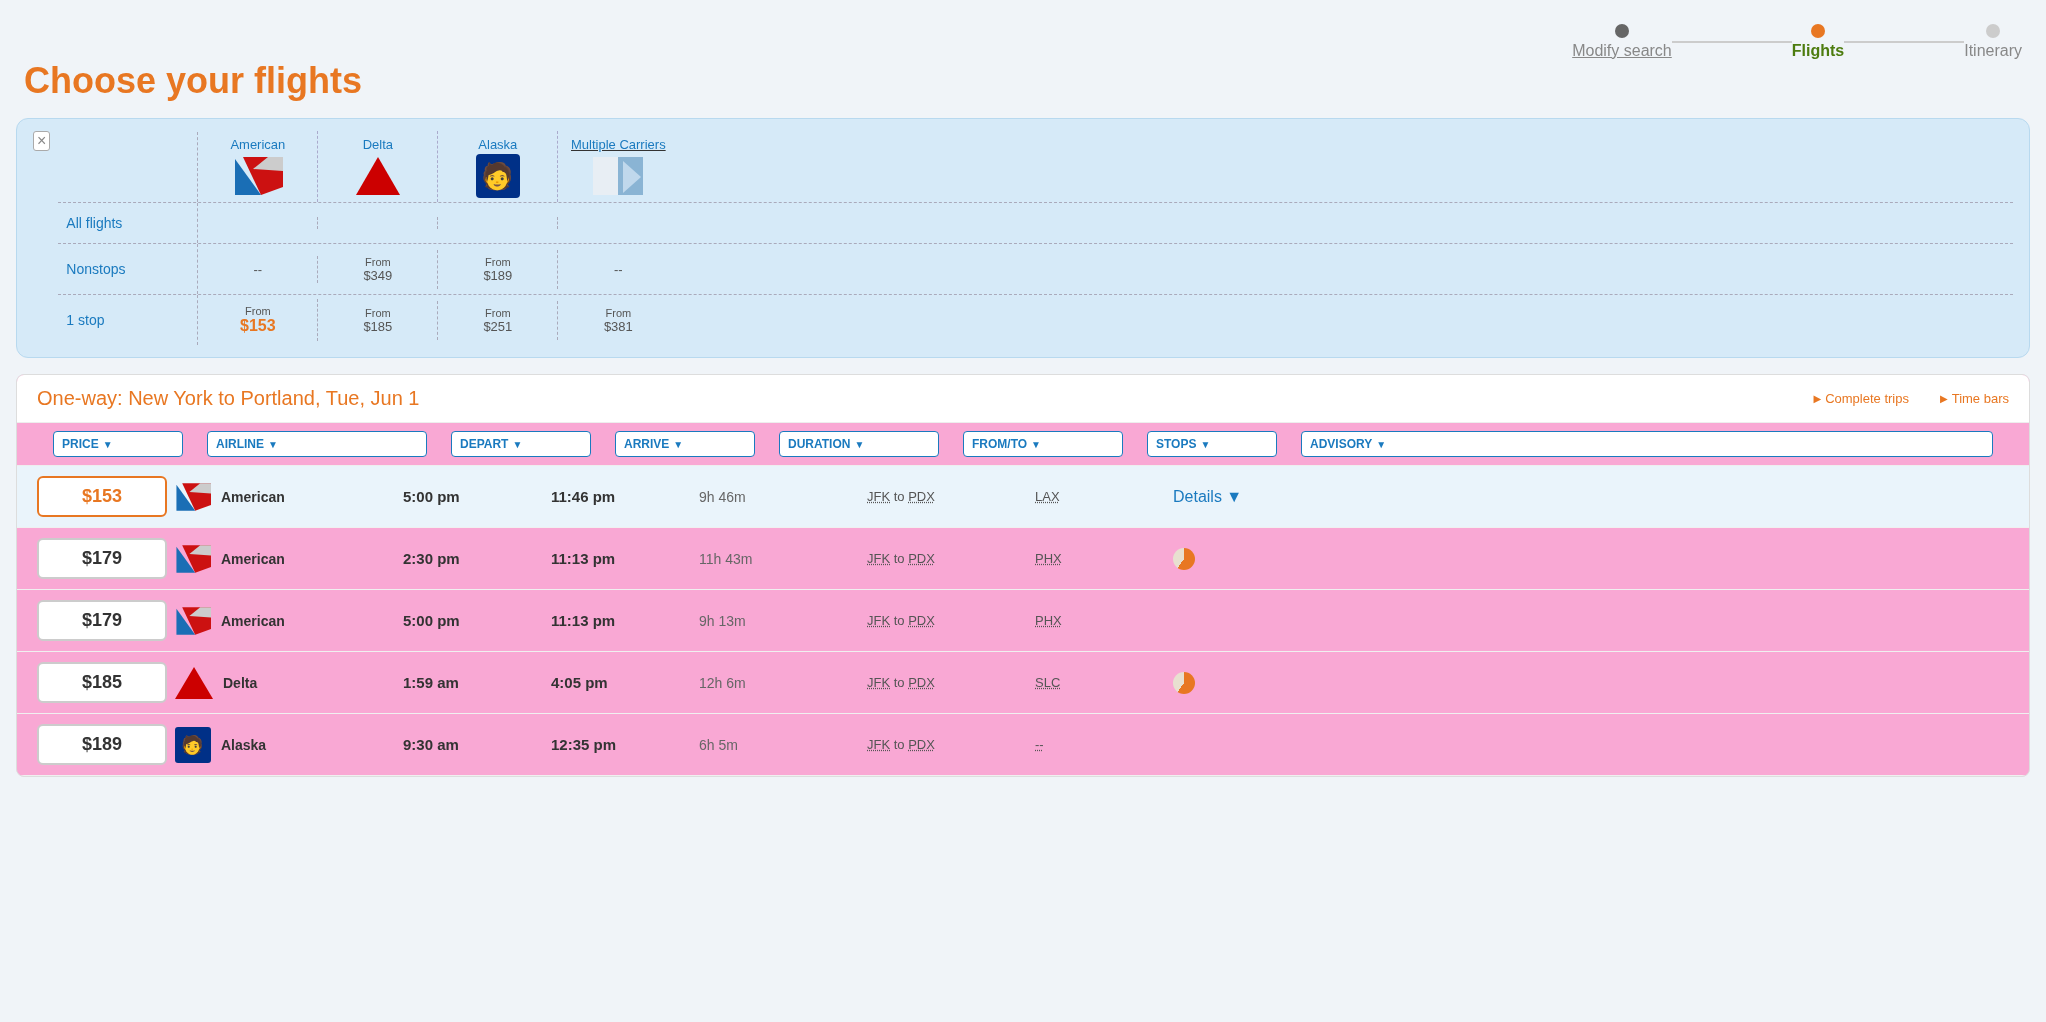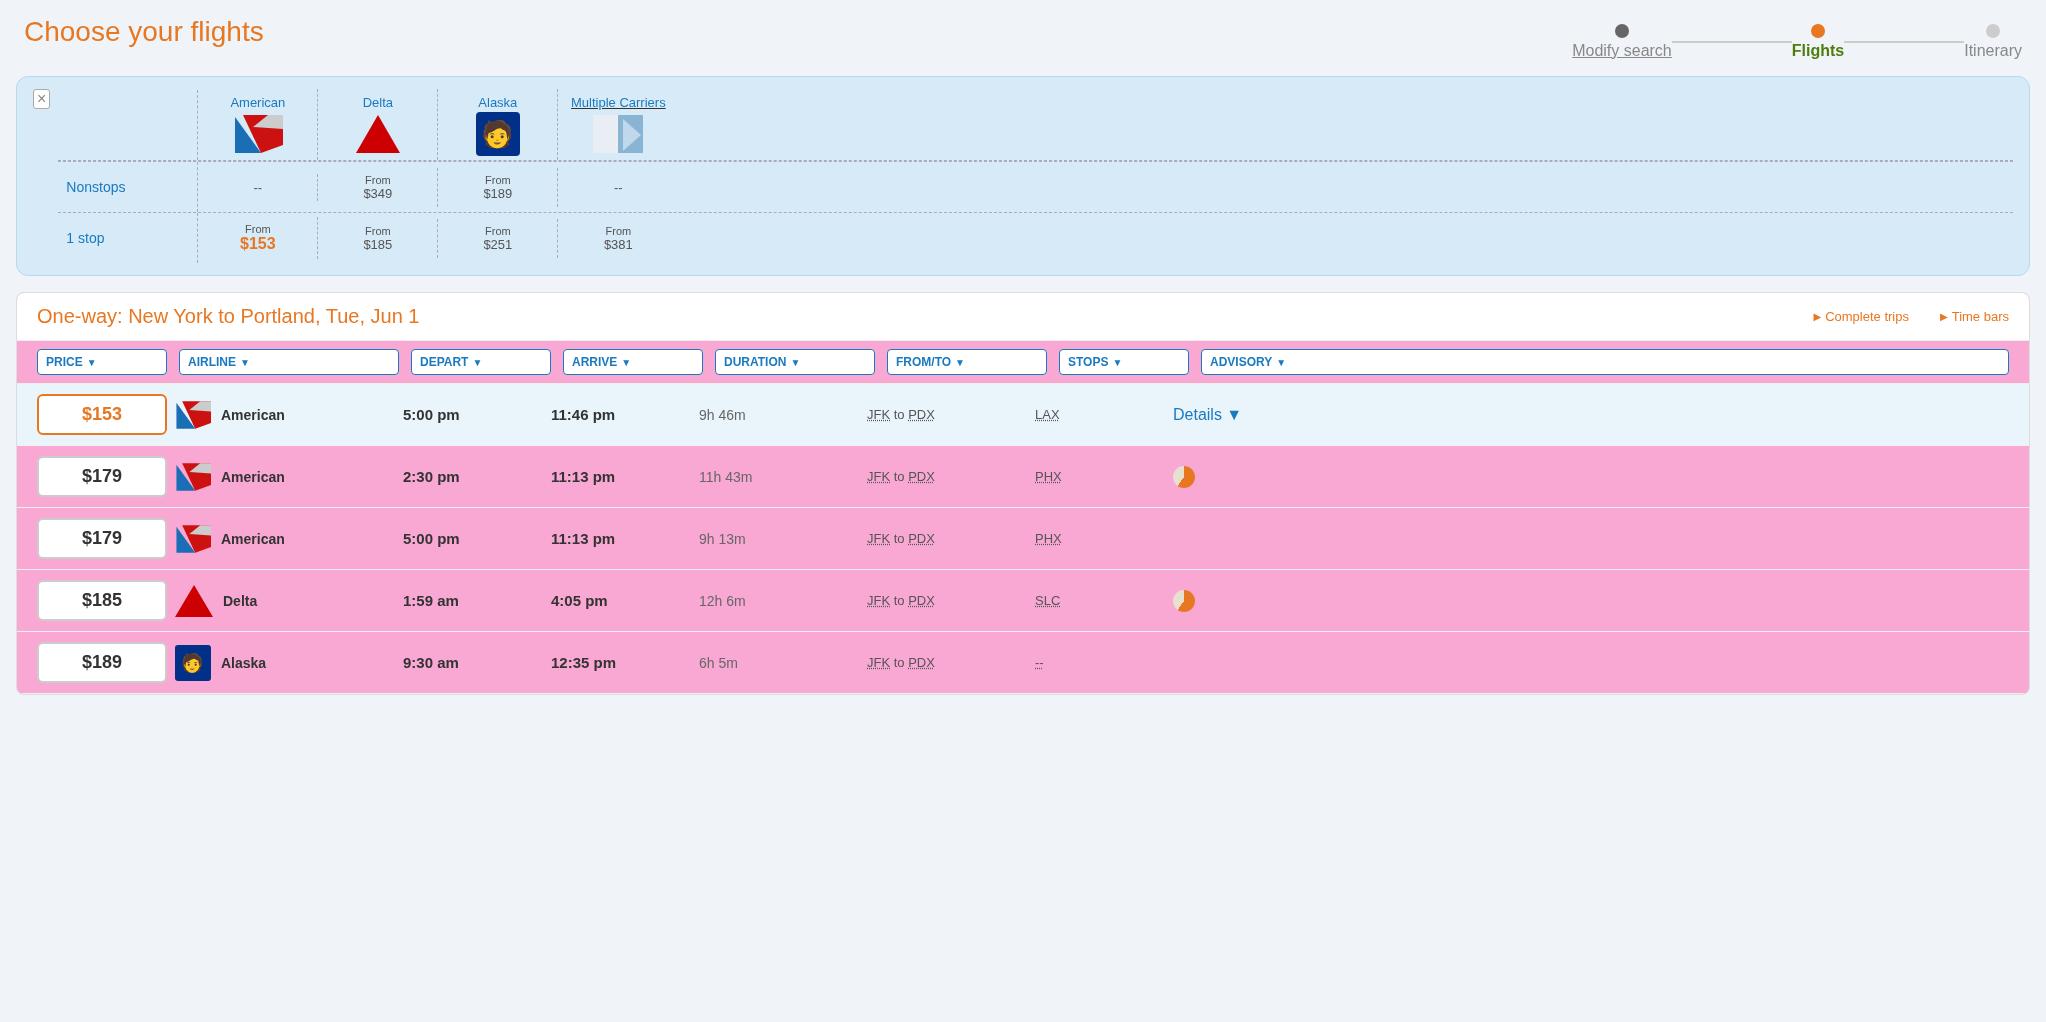--- a/index.html
+++ b/index.html
@@ -11,23 +11,24 @@
     }
 
     
     .page-header {
       padding: 16px 24px 8px 24px;
       display: flex;
       align-items: flex-start;
       justify-content: space-between;
     }
     .page-title {
-      font-size: 28px;
+      font-size: 36px;
       color: #e87722;
-      font-weight: normal;
+      font-weight: bold;
+      margin-top: 44px;
     }
 
     
     .progress-bar-container {
       display: flex;
       align-items: center;
       gap: 0;
       padding-top: 8px;
     }
     .progress-line {
@@ -188,23 +189,23 @@
     }
     .header-link::before {
       content: '▶';
       font-size: 10px;
     }
 
     
     .col-headers {
       display: grid;
       grid-template-columns: 130px 220px 140px 140px 160px 160px 130px 1fr;
-      padding: 8px 20px;
+      padding: 8px 36px;
       border-bottom: 1px solid #eee;
-      gap: 12px;
+      gap: 24px;
       align-items: center;
     }
     .col-btn {
       background: #fff;
       border: 1px solid #1a7abf;
       color: #1a7abf;
       padding: 5px 8px;
       border-radius: 4px;
       font-size: 12px;
       font-weight: bold;
@@ -375,20 +376,29 @@
               <rect x="0" y="0" width="50" height="38" fill="#e8eef4"></rect>
               <polygon points="25,0 50,0 50,38 25,38" fill="#8ab4d4"></polygon>
               <polygon points="30,4 48,20 30,36" fill="#c0d8ec"></polygon>
             </svg>
           </div>
         </div>
       </div>
 
       <div style="border-top:1px dashed #aab; margin:0;"></div>
 
+      <div style="display:grid; grid-template-columns:140px 120px 120px 120px 120px; align-items:center;">
+        <div class="carrier-cell label-cell" style="border-right:1px dashed #aab; height:40px; font-size:14px; color:#1a7abf; cursor:pointer;">
+          <span>All flights</span>
+        </div>
+        <div class="price-cell" style="border-right:1px dashed #aab;"></div>
+        <div class="price-cell" style="border-right:1px dashed #aab;"></div>
+        <div class="price-cell" style="border-right:1px dashed #aab;"></div>
+        <div class="price-cell" style="border-right:none;"></div>
+      </div>
 
       <div style="border-top:1px dashed #aab;"></div>
 
       <div style="display:grid; grid-template-columns:140px 120px 120px 120px 120px; align-items:center;">
         <div class="carrier-cell label-cell" style="border-right:1px dashed #aab; height:50px;">
           <span>Nonstops</span>
         </div>
         <div class="price-cell" style="border-right:1px dashed #aab;">--</div>
         <div class="price-cell" style="border-right:1px dashed #aab; cursor:pointer;">
           <span class="price-from">From</span>

